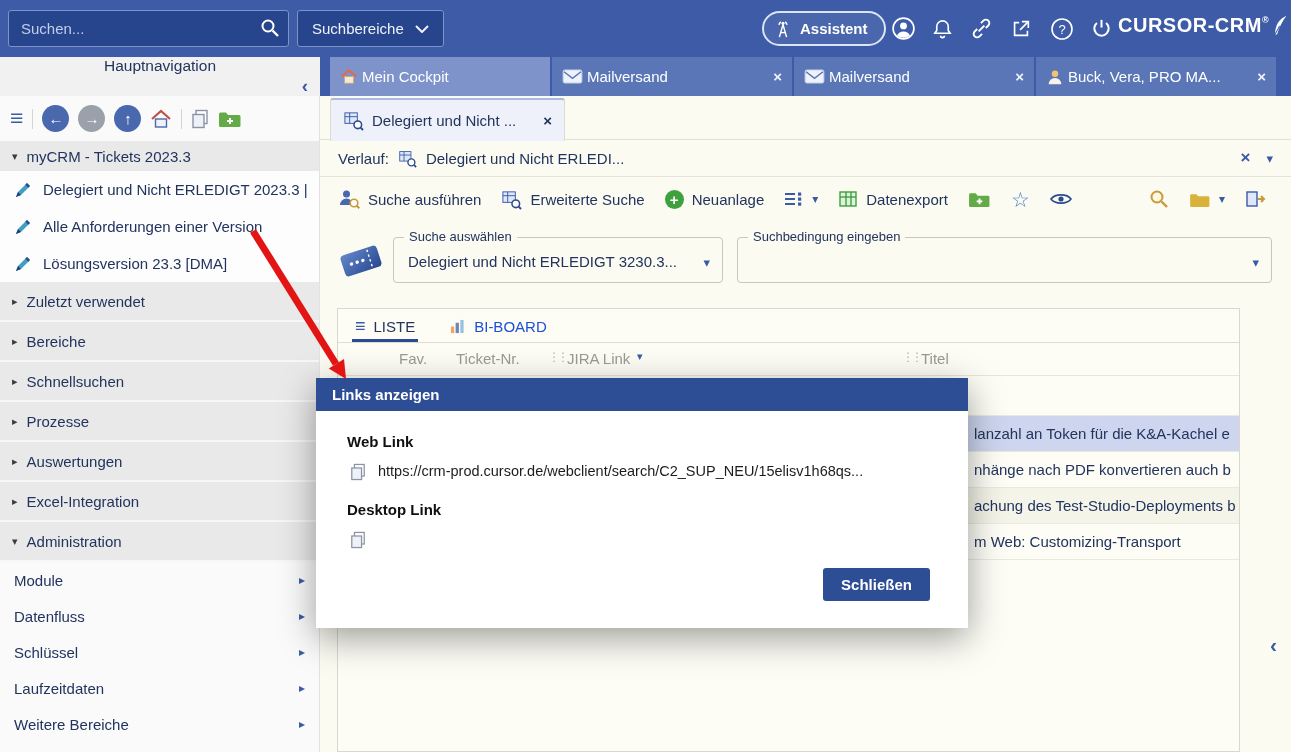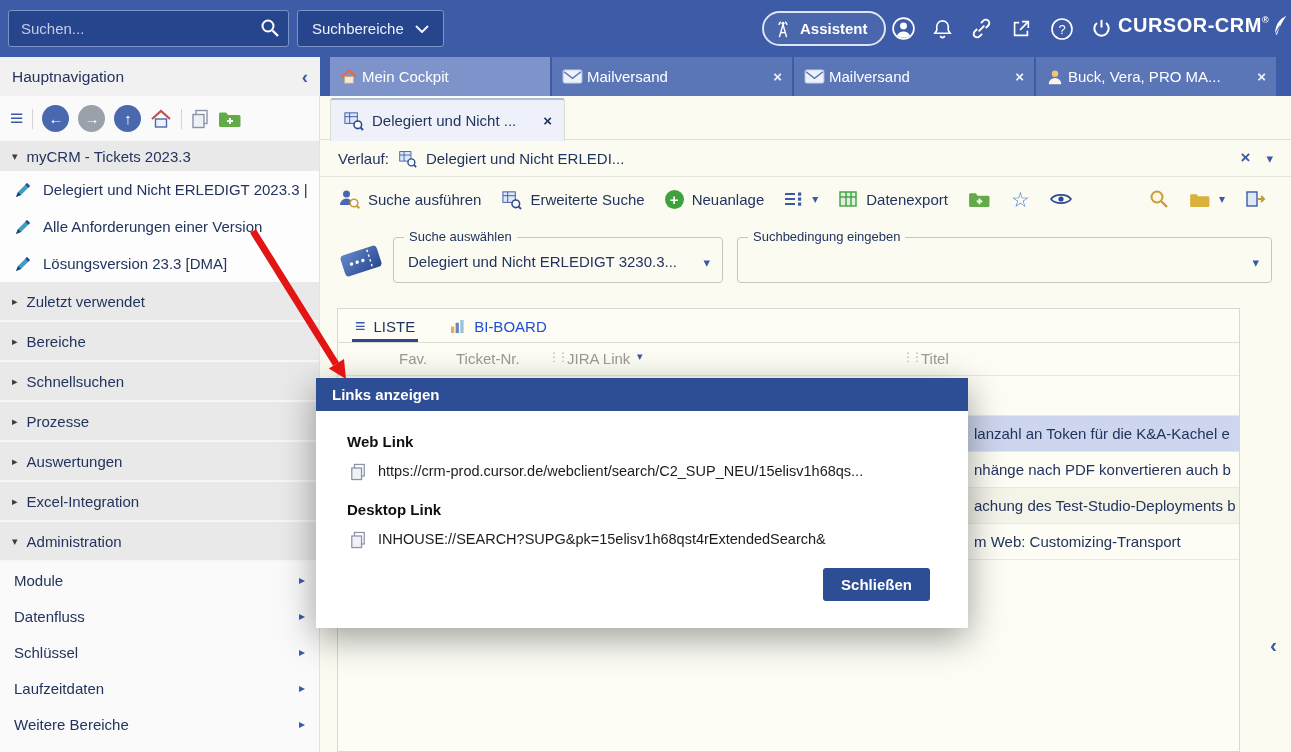--- a/index.html
+++ b/index.html
@@ -13,21 +13,21 @@
   .search-wrap input { width:100%; height:100%; background:#26458c; border:1px solid #7d92c6; border-radius:3px; color:#e8ecf7; font-size:15px; padding:0 38px 0 12px; font-family:"Liberation Sans",sans-serif; }
   .search-wrap input::placeholder { color:#c3cde8; }
   .search-wrap .mag { position:absolute; right:9px; top:8px; }
   .suchbereiche { position:absolute; left:297px; top:10px; height:37px; padding:0 14px; background:#26458c; border:1px solid #7d92c6; border-radius:3px; display:flex; align-items:center; gap:11px; color:#eef2fb; font-size:15px; cursor:pointer; }
   .assistent { position:absolute; left:762px; top:11px; height:35px; padding:0 16px 0 10px; border-radius:18px; border:2px solid #dde5f4; background:rgba(255,255,255,0.07); display:flex; align-items:center; gap:8px; color:#fff; font-weight:bold; font-size:15px; cursor:pointer; }
   .top-icon { position:absolute; top:15px; width:27px; height:27px; display:flex; align-items:center; justify-content:center; cursor:pointer; }
   .brand { position:absolute; left:1118px; top:14px; display:flex; align-items:flex-start; color:#fff; font-size:20px; font-weight:bold; letter-spacing:.5px; }
   .brand sup { font-size:9px; margin-top:1px; }
 
   
-  #nav-header { position:absolute; left:0; top:57px; width:320px; height:39px; background:#f1f1f1; display:flex; align-items:center; padding:0 12px; font-size:15.5px; color:#23355f; }
+  #nav-header { position:absolute; left:0; top:57px; width:320px; height:39px; background:#f1f1f1; display:flex; align-items:center; padding:0 12px; font-size:15.5px; color:#23355f;flex-direction:column; }
   #nav-header .collapse { margin-left:auto; color:#3b5aa5; font-size:19px; font-weight:bold; cursor:pointer; }
   #tabs-row { position:absolute; left:320px; top:57px; width:971px; height:39px; background:#3d5ba6; display:flex; align-items:stretch; padding-left:10px; gap:2px; }
   .main-tab { width:240px; display:flex; align-items:center; gap:4px; padding:0 10px; background:#5a76b7; color:#fff; font-size:15px; cursor:pointer; }
   .main-tab.first { width:220px; background:#7e93c9; }
   .main-tab .lbl { flex:1; white-space:nowrap; overflow:hidden; text-overflow:ellipsis; }
   .tab-close { font-size:15px; font-weight:bold; color:#eef2fb; padding-left:4px; cursor:pointer; }
 
   
   #sidebar { position:absolute; left:0; top:96px; width:320px; height:656px; background:#fafafa; border-right:1px solid #e2e2e2; }
   .side-toolbar { height:45px; display:flex; align-items:center; padding:0 10px; gap:9px; }
@@ -550,21 +550,20 @@
       <span class="txt">https://crm-prod.cursor.de/webclient/search/C2_SUP_NEU/15elisv1h68qs...</span>
     </div>
     <span class="mlabel" style="top:90px">Desktop Link</span>
     <div class="mlink" style="left:34px; top:120px">
       <span>
         <svg width="16" height="18" viewBox="0 0 18 20">
             <rect x="5" y="1.5" width="11" height="13" fill="#fff" stroke="#8a93a5" stroke-width="1.4"></rect>
             <rect x="2" y="5.5" width="11" height="13" fill="#eef1f5" stroke="#8a93a5" stroke-width="1.4"></rect>
           </svg>
       </span>
-      <span class="txt">INHOUSE://SEARCH?SUPG&amp;pk=15elisv1h68qst4rExtendedSearch&amp;</span>
     </div>
     <button class="mclose">Schließen</button>
   </div>
 </div>
 
 <svg id="arrow-overlay">
   <line x1="253" y1="231" x2="336" y2="364" stroke="#e21414" stroke-width="7"></line>
   <polygon points="346,379 328.8,368.6 344,359" fill="#e21414"></polygon>
 </svg>
 

